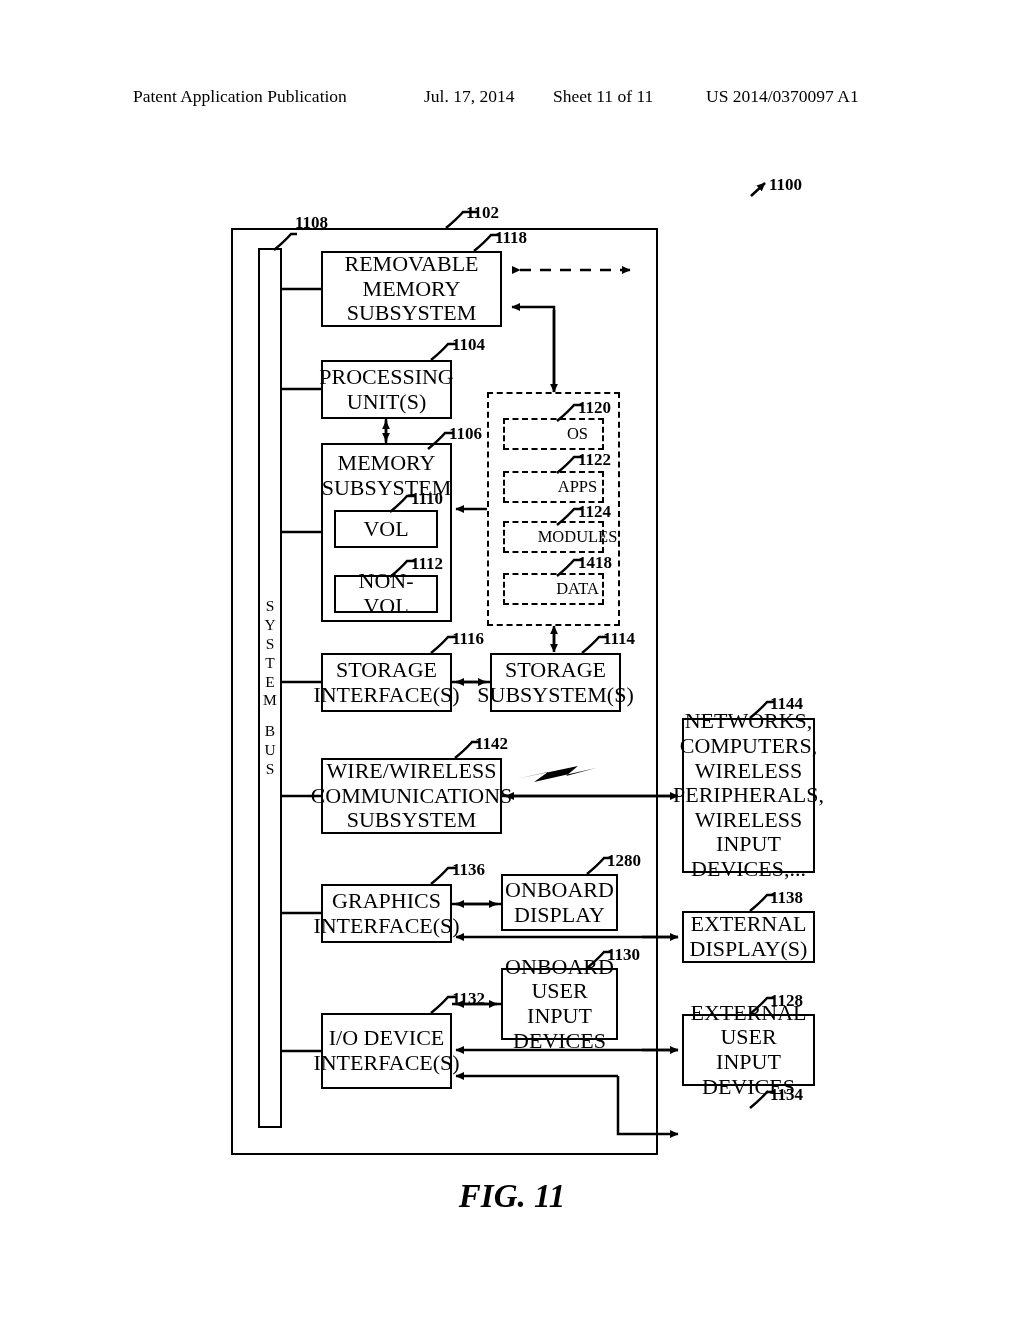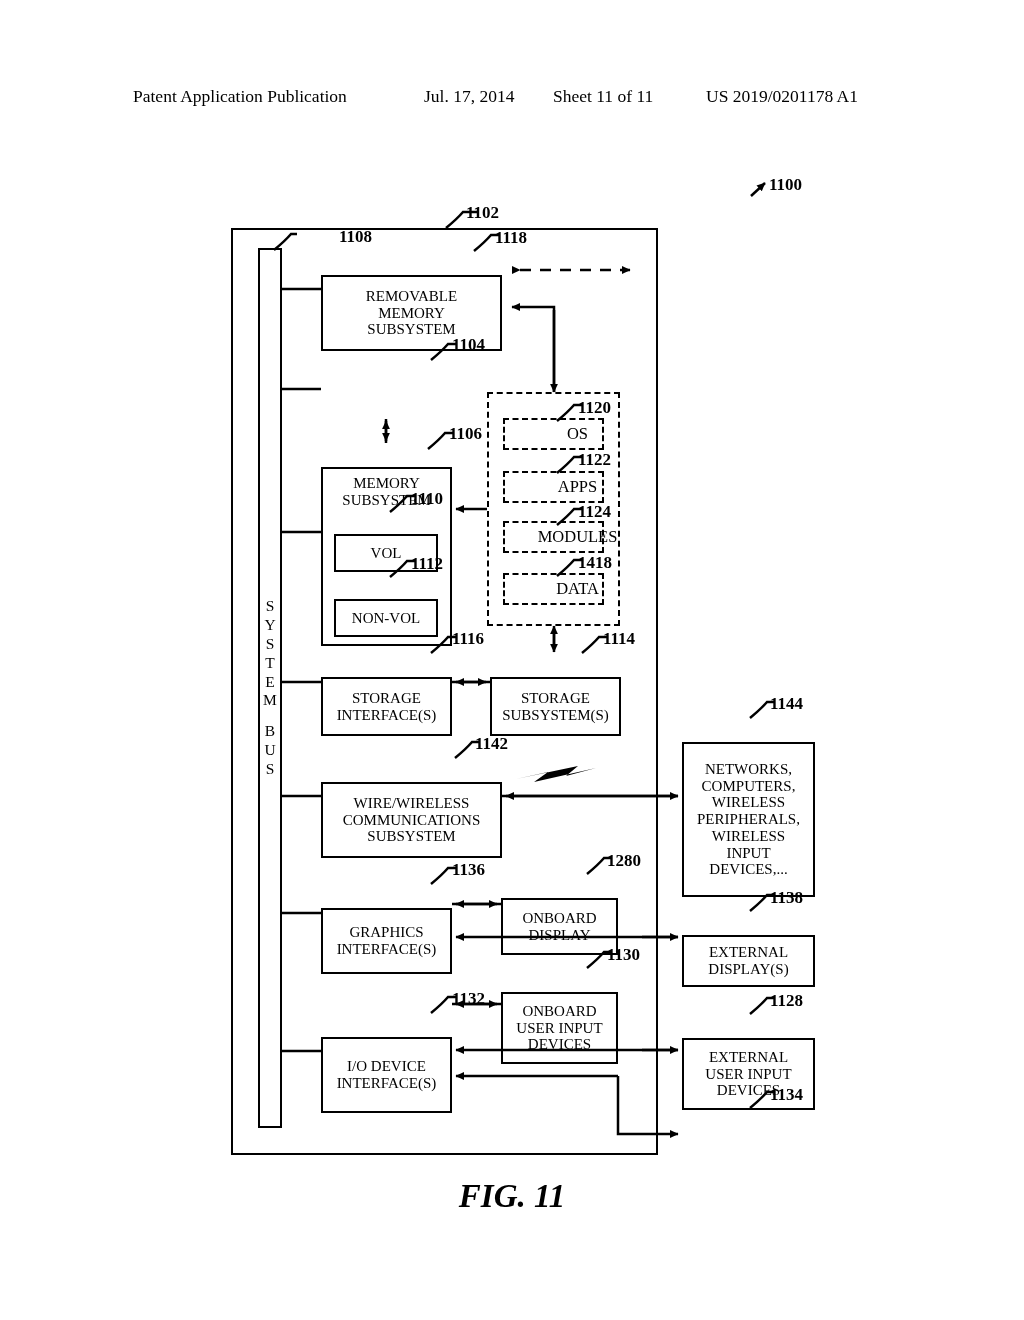--- a/index.html
+++ b/index.html
@@ -13,22 +13,22 @@
   #hdr-pub{left:133px;top:0;}
   #hdr-date{left:424px;top:0;}
   #hdr-sheet{left:553px;top:0;}
   #hdr-patno{left:706px;top:0;}
 
   
   #fig{position:absolute;left:0;top:0;width:1024px;height:1320px;}
 
   .box{position:absolute;box-sizing:border-box;border:2.5px solid #000;
        background:#fff;display:flex;align-items:center;justify-content:center;
-       text-align:center;line-height:1.12;font-size:15px;
-       font-family:"Liberation Serif",serif;margin-top:24px;}
+       text-align:center;line-height:1.12;font-size:22px;
+       font-family:"Liberation Serif",serif;}
   .box span{display:block;padding:0 3px;}
 
   .outer{position:absolute;box-sizing:border-box;border:2.5px solid #000;
          background:#fff;}
 
   .dashbox{position:absolute;box-sizing:border-box;
            border:2.5px dashed #000;background:transparent;}
   .dashinner{position:absolute;box-sizing:border-box;border:2.5px dashed #000;
            background:transparent;display:flex;align-items:center;
            justify-content:center;font-size:16.5px;
@@ -56,21 +56,21 @@
            font-style:italic;font-weight:bold;font-size:33px;
            font-family:"Liberation Serif",serif;}
 </style>
 </head>
 <body>
 
 <div id="pat-header">
   <span id="hdr-pub">Patent Application Publication</span>
   <span id="hdr-date">Jul. 17, 2014</span>
   <span id="hdr-sheet">Sheet 11 of 11</span>
-  <span id="hdr-patno">US 2019/0201178 A1</span>
+  <span id="hdr-patno">US 2014/0370097 A1</span>
 </div>
 
 <div id="fig">
 
   <div class="outer" style="left:231px;top:228px;width:427px;height:927px;"></div>
 
   <div id="busbar" style="left:258px;top:248px;width:24px;height:880px;">
     <div class="blk">
       <span class="ch">S</span>
       <span class="ch">Y</span>
@@ -84,20 +84,23 @@
       <span class="ch">B</span>
       <span class="ch">U</span>
       <span class="ch">S</span>
     </div>
   </div>
 
   <div class="box" style="left:321px;top:251px;width:181px;height:76px;">
     <span>REMOVABLE<br>MEMORY<br>SUBSYSTEM</span>
   </div>
 
+  <div class="box" style="left:321px;top:360px;width:131px;height:59px;">
+    <span>PROCESSING<br>UNIT(S)</span>
+  </div>
 
   <div class="box" style="left:321px;top:443px;width:131px;height:179px;
               align-items:flex-start;padding-top:6px;">
     <span>MEMORY<br>SUBSYSTEM</span>
   </div>
 
   <div class="box" style="left:334px;top:510px;width:104px;height:38px;">
     <span>VOL</span>
   </div>
 
@@ -110,21 +113,21 @@
   </div>
 
   <div class="box" style="left:490px;top:653px;width:131px;height:59px;">
     <span>STORAGE<br>SUBSYSTEM(S)</span>
   </div>
 
   <div class="box" style="left:321px;top:758px;width:181px;height:76px;">
     <span>WIRE/WIRELESS<br>COMMUNICATIONS<br>SUBSYSTEM</span>
   </div>
 
-  <div class="box" style="left:321px;top:884px;width:131px;height:66px;">
+  <div class="box" style="left:321px;top:884px;width:131px;height:59px;">
     <span>GRAPHICS<br>INTERFACE(S)</span>
   </div>
 
   <div class="box" style="left:501px;top:874px;width:117px;height:57px;">
     <span>ONBOARD<br>DISPLAY</span>
   </div>
 
   <div class="box" style="left:321px;top:1013px;width:131px;height:76px;">
     <span>I/O DEVICE<br>INTERFACE(S)</span>
   </div>
@@ -156,21 +159,21 @@
   </div>
   <div class="dashinner" style="left:503px;top:521px;width:101px;height:32px;">
     <span>MODULES</span>
   </div>
   <div class="dashinner" style="left:503px;top:573px;width:101px;height:32px;">
     <span>DATA</span>
   </div>
 
   <div class="ref" style="left:769px;top:175px;">1100</div>
   <div class="ref" style="left:466px;top:203px;">1102</div>
-  <div class="ref" style="left:295px;top:227px;margin-left:44px;">1108</div>
+  <div class="ref" style="left:295px;top:213px;">1108</div>
   <div class="ref" style="left:495px;top:228px;">1118</div>
   <div class="ref" style="left:452px;top:335px;">1104</div>
   <div class="ref" style="left:449px;top:424px;">1106</div>
   <div class="ref" style="left:411px;top:489px;">1110</div>
   <div class="ref" style="left:411px;top:554px;">1112</div>
   <div class="ref" style="left:452px;top:629px;">1116</div>
   <div class="ref" style="left:603px;top:629px;">1114</div>
   <div class="ref" style="left:578px;top:398px;">1120</div>
   <div class="ref" style="left:578px;top:450px;">1122</div>
   <div class="ref" style="left:578px;top:502px;">1124</div>

